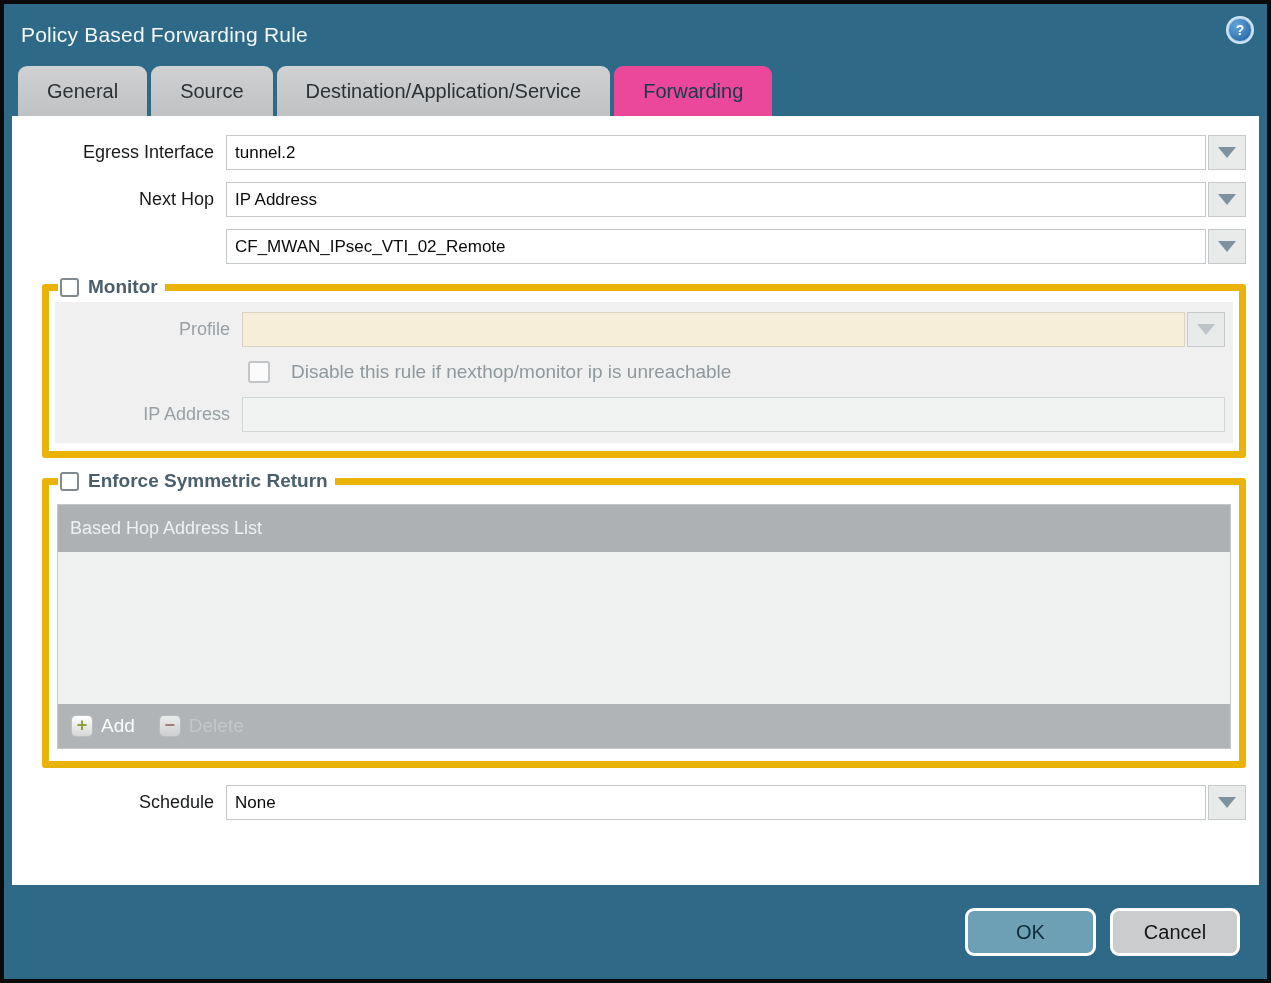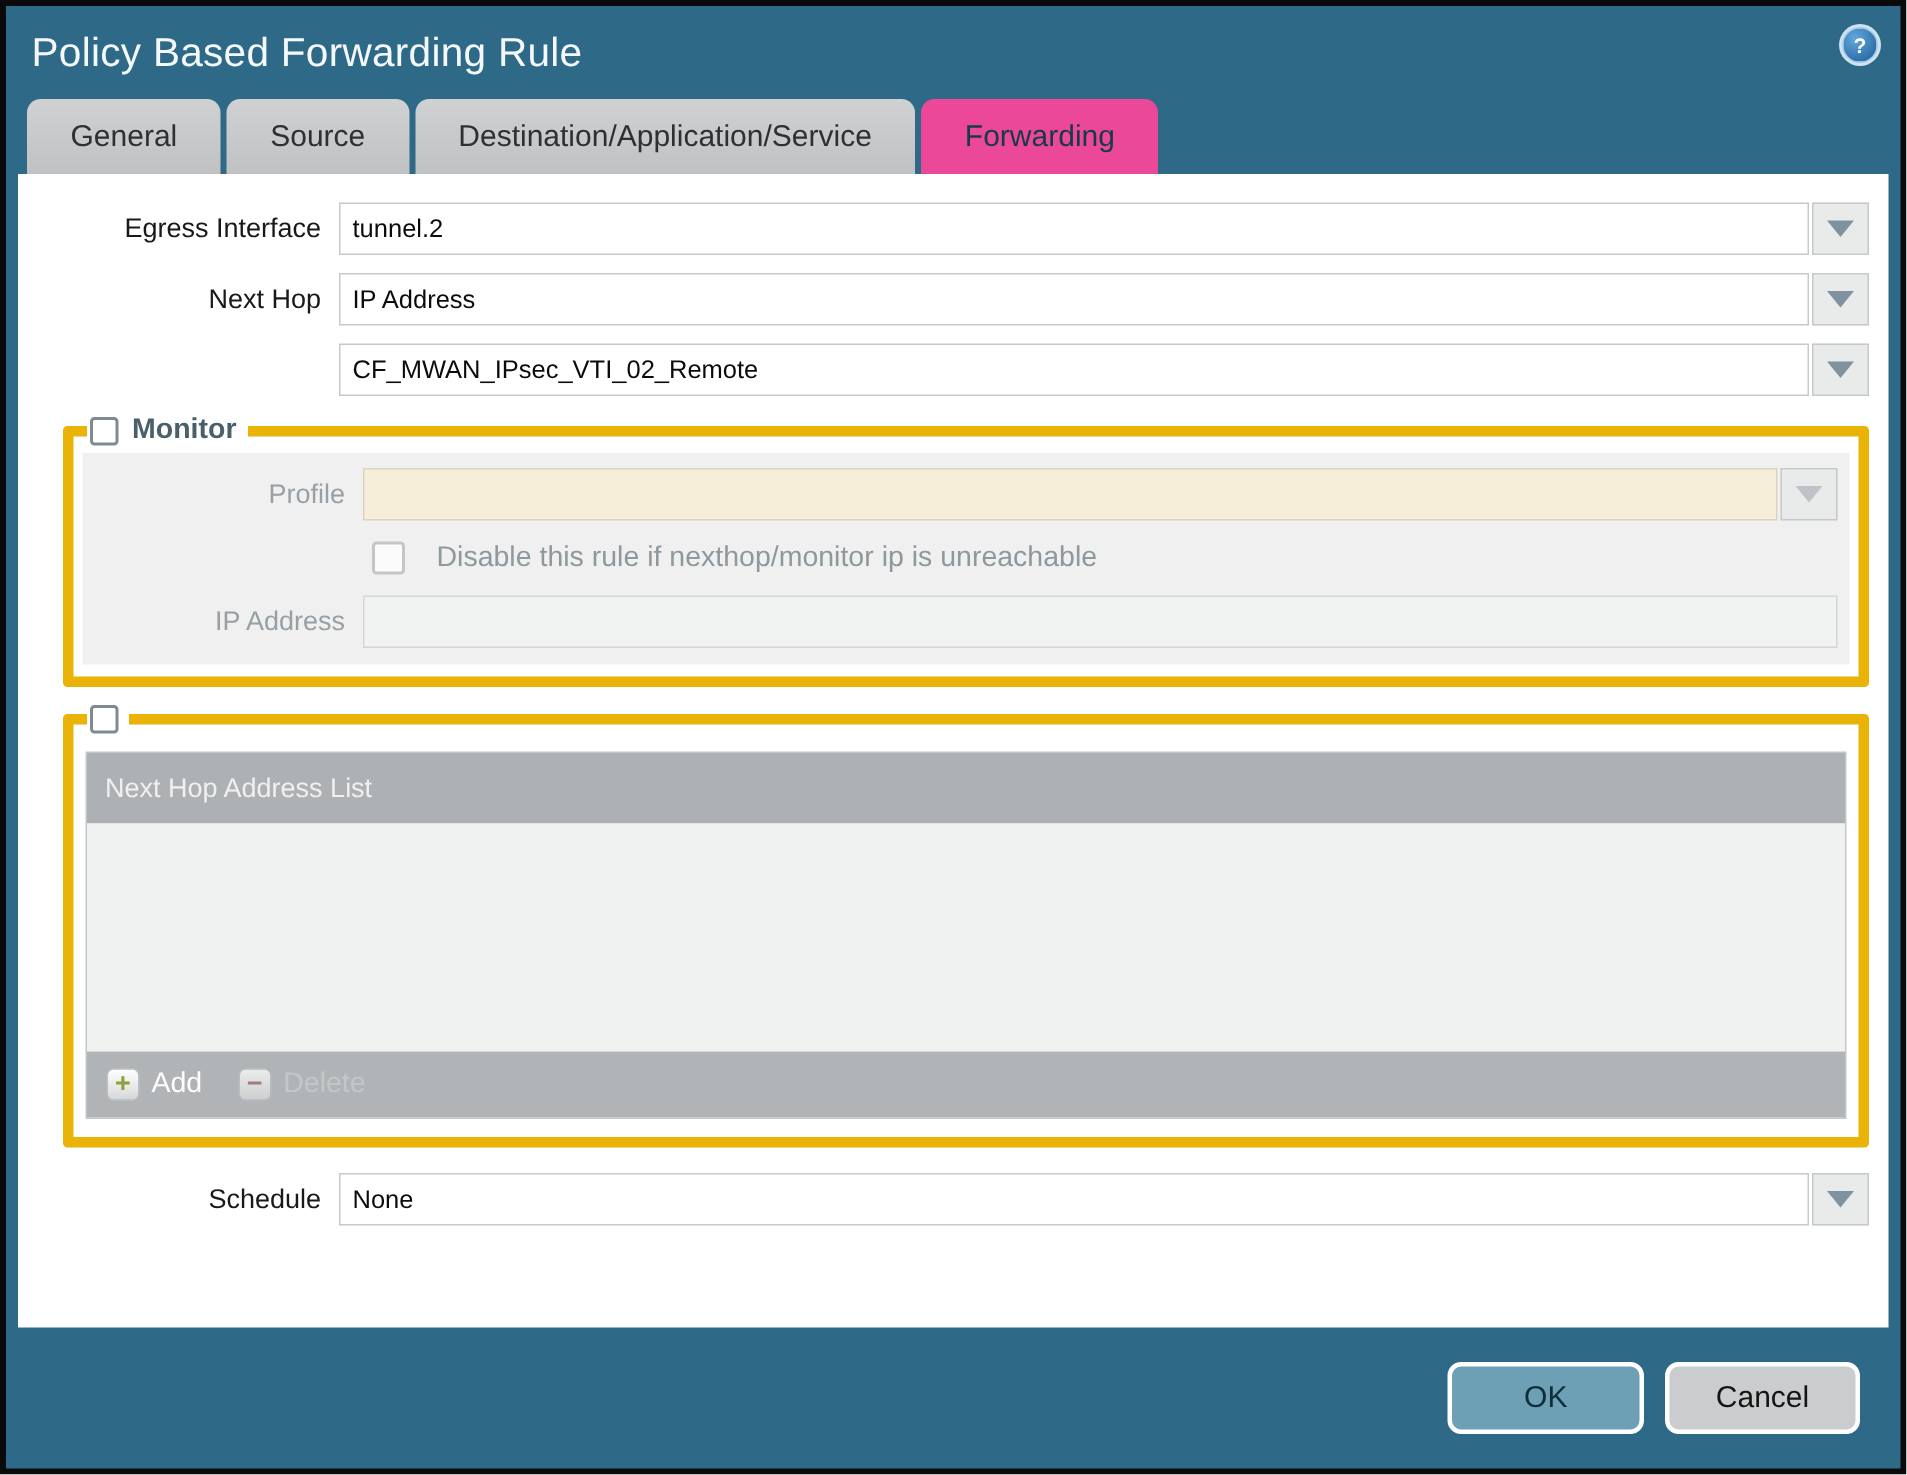--- a/index.html
+++ b/index.html
@@ -17,21 +17,21 @@
   }
   
   .titlebar {
     height: 62px;
     display: flex; align-items: center;
     padding-left: 17px;
     position: relative;
     flex-shrink: 0;
   }
   .titlebar h1 {
-    color: #f4f8fa; font-size: 27px; font-weight: 400; letter-spacing: .2px;
+    color: #f4f8fa; font-size: 21px; font-weight: 400; letter-spacing: .2px;
   }
   .help {
     position: absolute; right: 13px; top: 12px;
     width: 28px; height: 28px; border-radius: 50%;
     background: #cfe2f0;
     display: flex; align-items: center; justify-content: center;
     cursor: pointer;
   }
   .help-inner {
     width: 24px; height: 24px; border-radius: 50%;
@@ -242,24 +242,25 @@
             <div class="fieldwrap">
               <input class="txt disabled" type="text" disabled="" value="" style="">
             </div>
           </div>
         </div>
       </fieldset>
 
       <fieldset>
         <legend>
           <span class="cb"></span>
+          <span>Enforce Symmetric Return</span>
         </legend>
         <div class="tbl">
           <div class="tbl-header">
-            <span>Next Hop Address List</span>
+            <span>Based Hop Address List</span>
           </div>
           <div class="tbl-body"></div>
           <div class="tbl-footer">
             <div class="tbl-btn">
               <span class="mini-icon">
                 <span class="plus-glyph">+</span>
               </span>
               <span class="add-label">Add</span>
             </div>
             <div class="tbl-btn disabled">

